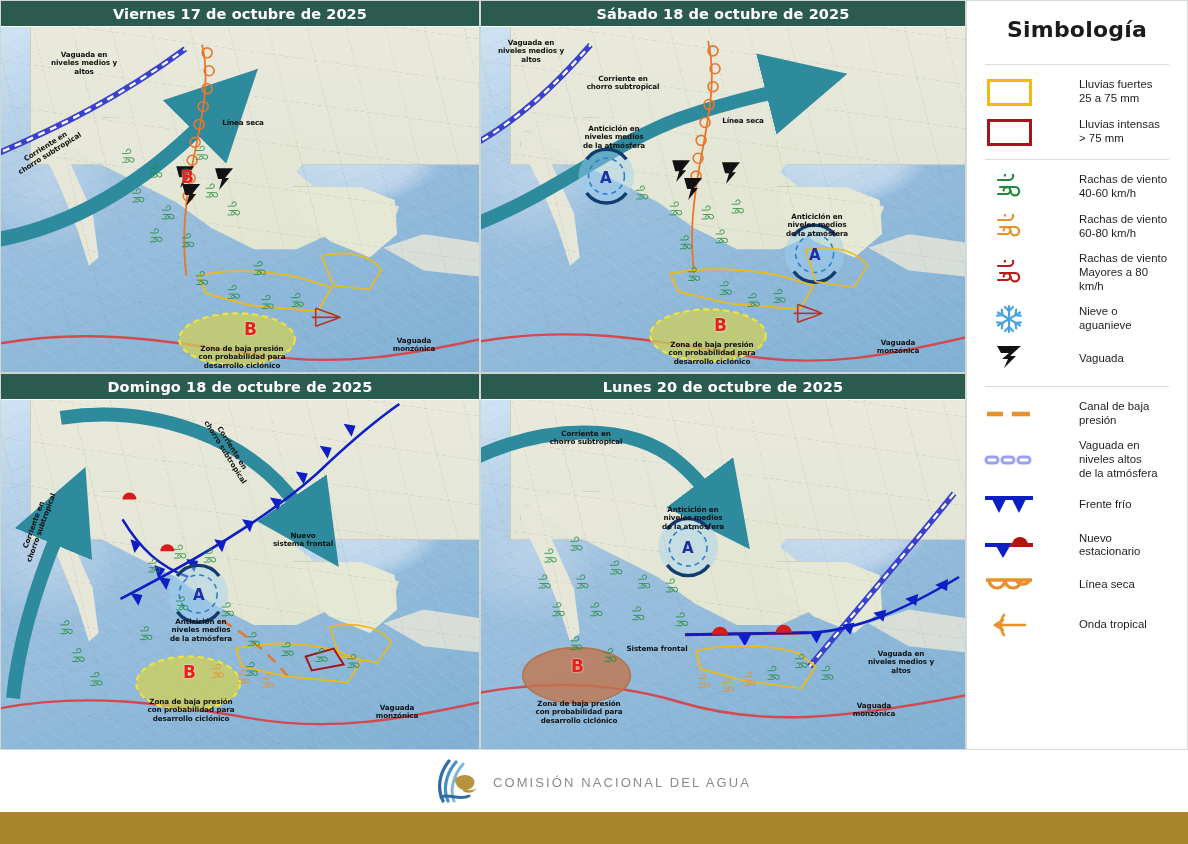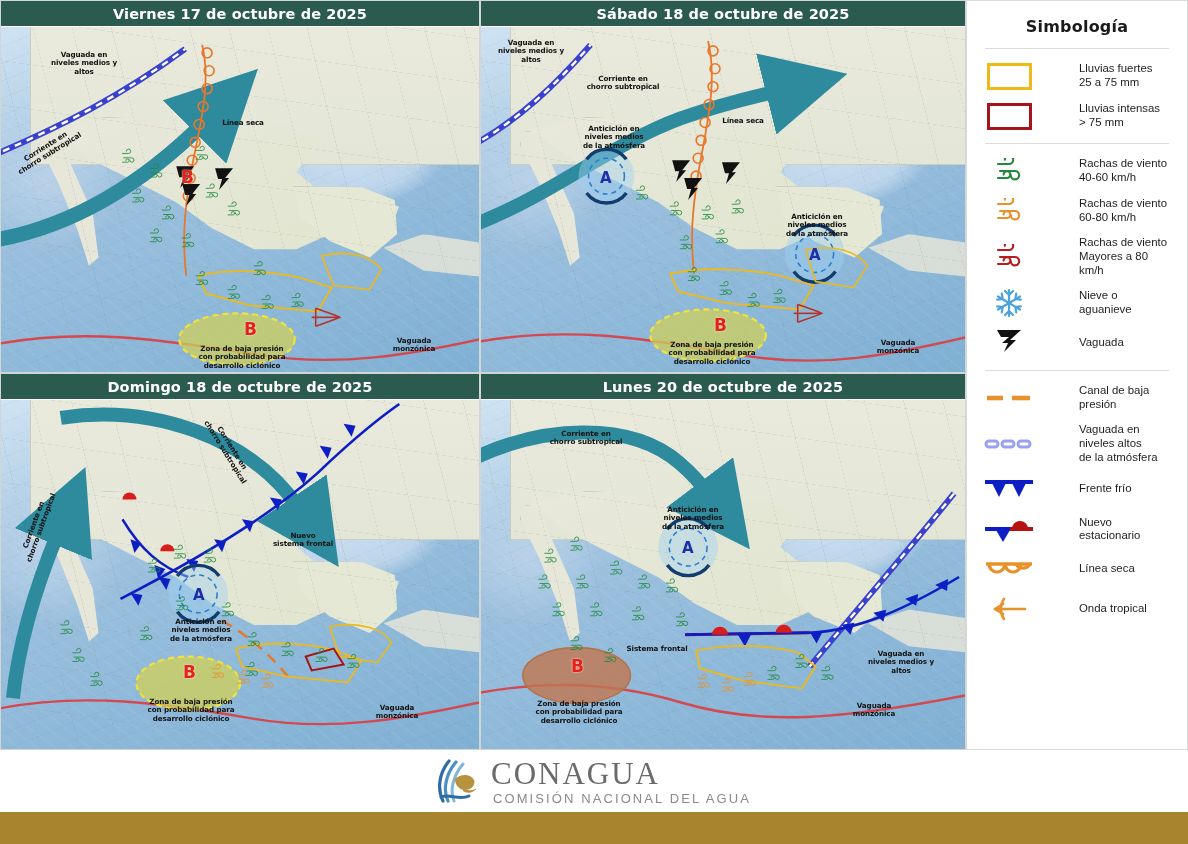--- a/index.html
+++ b/index.html
@@ -105,22 +105,22 @@
     font-family:"DejaVu Sans", sans-serif; font-size:15px;
   }
 
   
   .legend{
     width:222px; height:750px; background:#ffffff;
     border:1px solid #d7dcda; border-left:1px solid #d7dcda;
     padding:16px 12px 8px 12px; position:relative;
   }
   .legend h2{
-    text-align:center; font-size:16px; font-weight:bold; color:#1b1b1b;
-    font-family:"DejaVu Sans", sans-serif; margin-bottom:12px; letter-spacing:.2px;
+    text-align:center; font-size:22px; font-weight:bold; color:#1b1b1b;
+    font-family:"DejaVu Sans", sans-serif; margin-bottom:22px; letter-spacing:.2px;
   }
   .sep{ height:1px; background:#dcdcdc; margin:7px 6px; }
   .lrow{ display:flex; align-items:center; gap:10px; padding:5px 2px 5px 4px; }
   .lrow .sym{ width:52px; min-width:52px; height:30px; display:flex; align-items:center; justify-content:center; }
   .lrow .txt{ font-size:11.4px; color:#1d1d1d; line-height:1.22; white-space:pre-line;margin-left:34px; }
 
   .box{ width:45px; height:27px; border:3px solid #efb917; background:#fff; }
   .box.red{ border-color:#a5141a; }
 
   
@@ -944,21 +944,20 @@
     <div class="brand">
       <svg width="44" height="48" viewBox="0 0 44 48">
         <path d="M12,4 C2,16 0,32 6,44" fill="none" stroke="#2e6da4" stroke-width="3.2" stroke-linecap="round"></path>
         <path d="M19,5 C8,18 6,34 11,44" fill="none" stroke="#4a90c4" stroke-width="3.2" stroke-linecap="round"></path>
         <path d="M26,7 C15,20 13,35 17,44" fill="none" stroke="#7fb6da" stroke-width="3" stroke-linecap="round"></path>
         <path d="M18,22 C24,16 34,17 37,23 C39,28 34,33 28,33 C22,33 18,28 18,22 Z" fill="#b8933f"></path>
         <path d="M26,31 C30,34 36,34 40,31 C37,36 30,37 26,34 Z" fill="#b8933f"></path>
         <path d="M4,40 C12,36 22,44 32,39" fill="none" stroke="#2e6da4" stroke-width="3" stroke-linecap="round"></path>
       </svg>
       <span class="wordmark">
-        <span class="w1">CONAGUA</span>
         <span class="w2">COMISIÓN NACIONAL DEL AGUA</span>
       </span>
     </div>
   </div>
 
   <div class="goldbar"></div>
 
 </div>
 
 </body></html>

